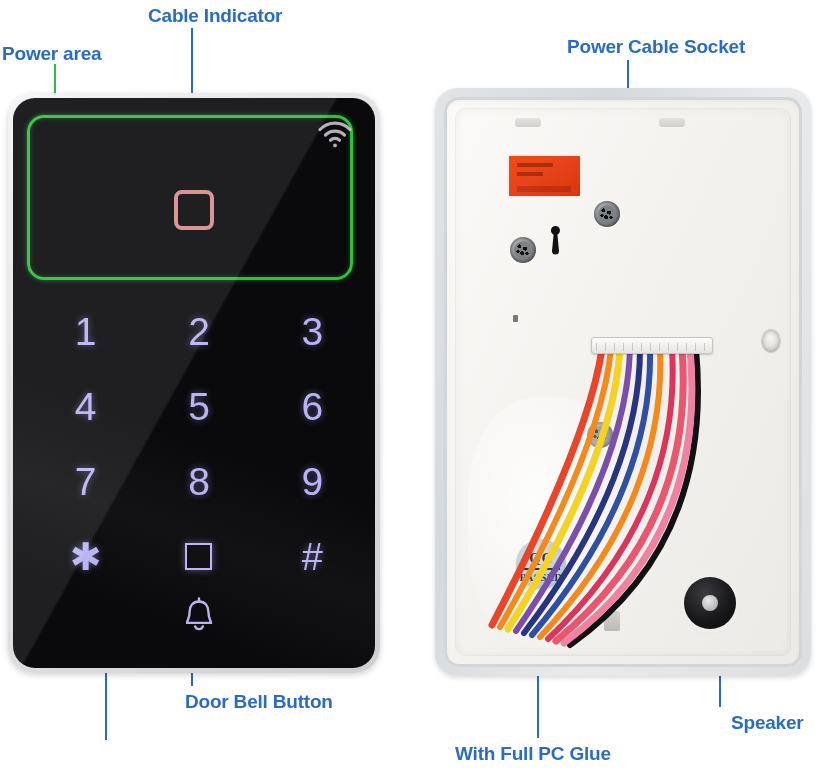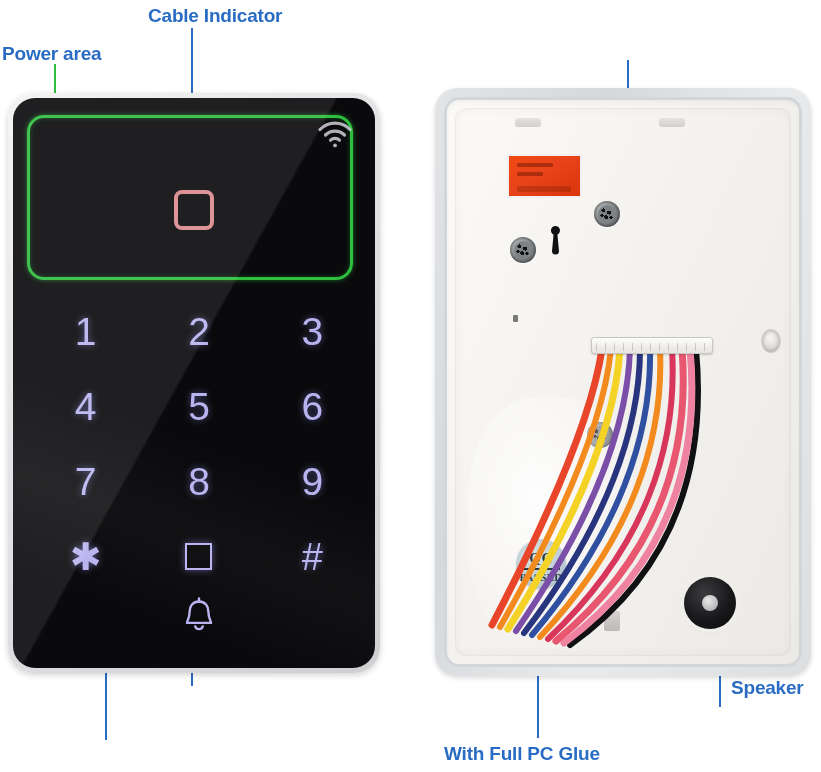--- a/index.html
+++ b/index.html
@@ -308,34 +308,36 @@
 <div id="stage">
 
   <div class="callout" style="left:2px; top:44px;">Power area</div>
   <div class="leader green" style="left:54px; top:64px; height:54px;"></div>
   <div class="dot green" style="left:49px; top:112px;"></div>
 
   <div class="callout" style="left:148px; top:6px;">Cable Indicator</div>
   <div class="leader" style="left:191px; top:28px; height:162px;"></div>
   <div class="dot" style="left:186px; top:184px;"></div>
 
+  <div class="callout" style="left:567px; top:37px;">Power Cable Socket</div>
   <div class="leader" style="left:627px; top:60px; height:273px;"></div>
   <div class="dot" style="left:622px; top:327px;"></div>
 
   <div class="leader" style="left:105px; top:524px; height:216px;"></div>
   <div class="dot" style="left:100px; top:518px;"></div>
 
+  <div class="callout" style="left:185px; top:692px;">Door Bell Button</div>
   <div class="leader" style="left:191px; top:620px; height:66px;"></div>
   <div class="dot" style="left:186px; top:614px;"></div>
 
-  <div class="callout" style="left:444px; top:744px;">With Full PC Glue</div>
+  <div class="callout" style="left:455px; top:744px;">With Full PC Glue</div>
   <div class="leader" style="left:537px; top:618px; height:120px;"></div>
   <div class="dot" style="left:532px; top:612px;"></div>
 
-  <div class="callout" style="left:690px; top:678px;margin-left:41px;">Speaker</div>
+  <div class="callout" style="left:690px; top:713px;margin-left:41px;">Speaker</div>
   <div class="leader" style="left:719px; top:621px; height:86px;"></div>
   <div class="dot" style="left:714px; top:615px;"></div>
 
   <div id="front-panel">
     <div id="front-glass">
 
       <div id="card-area"></div>
 
       <svg id="wifi-icon" viewBox="0 0 36 28">
         <g fill="none" stroke="#cfcfd6" stroke-linecap="round">

